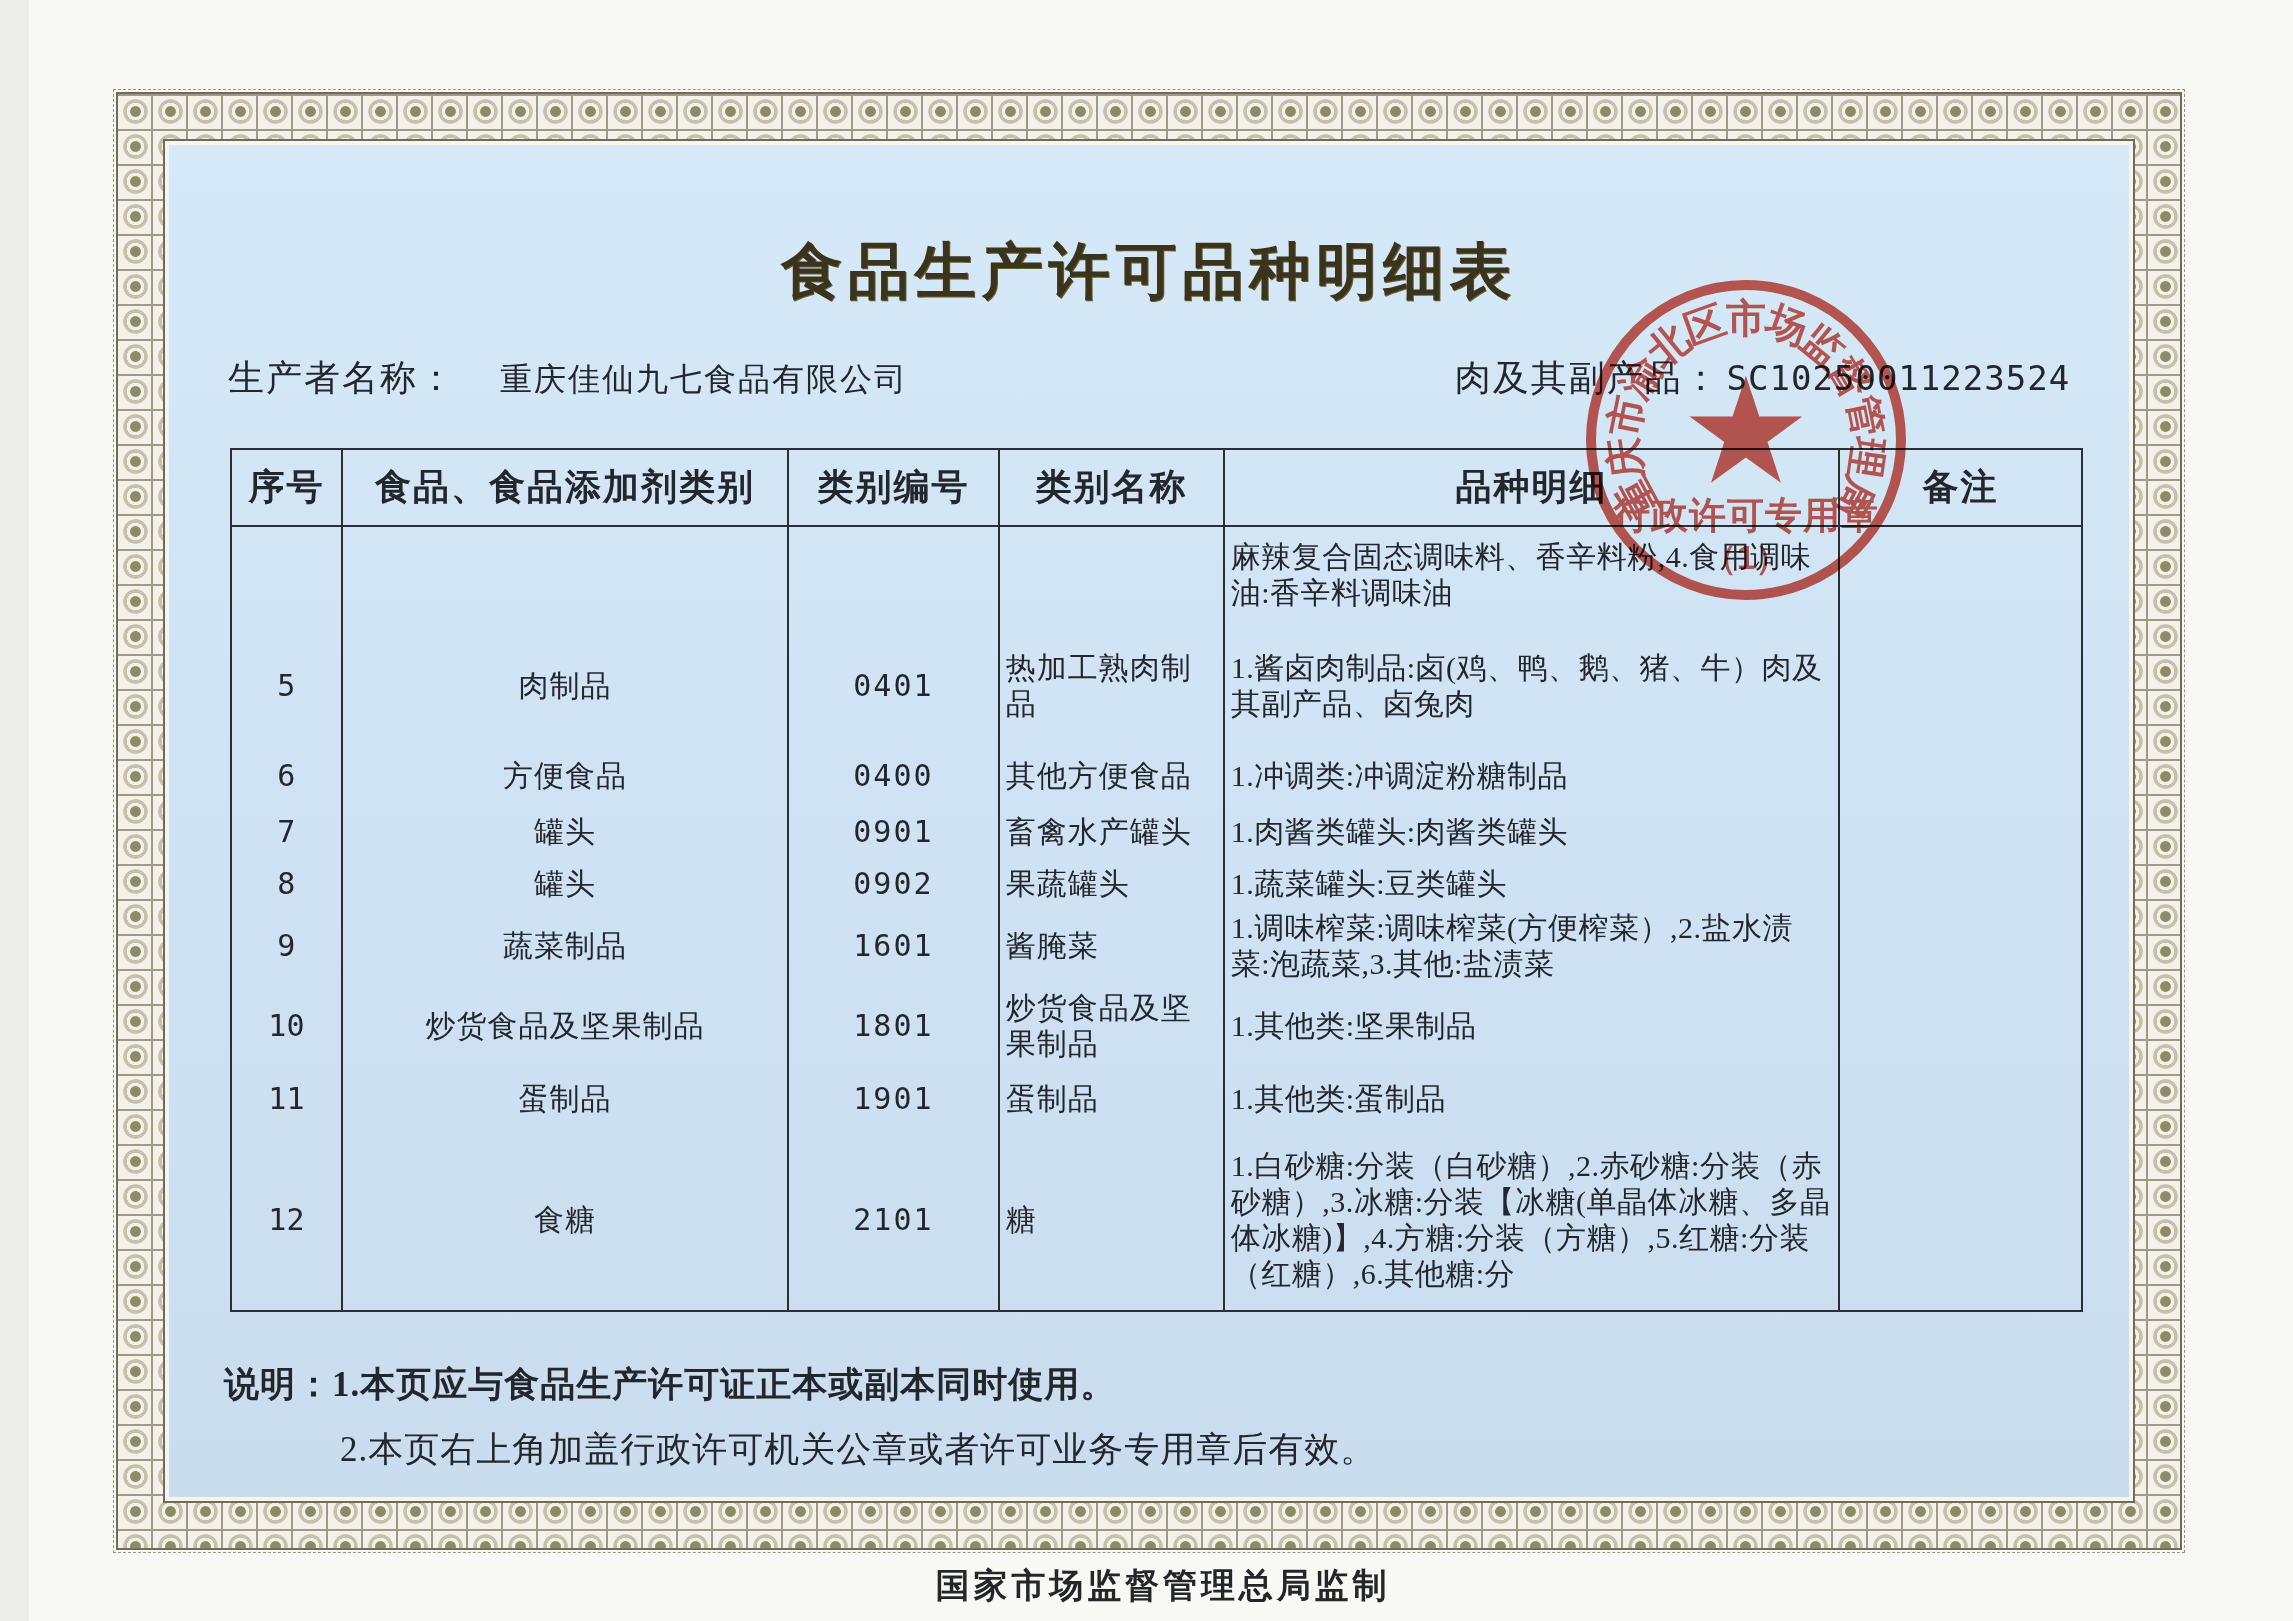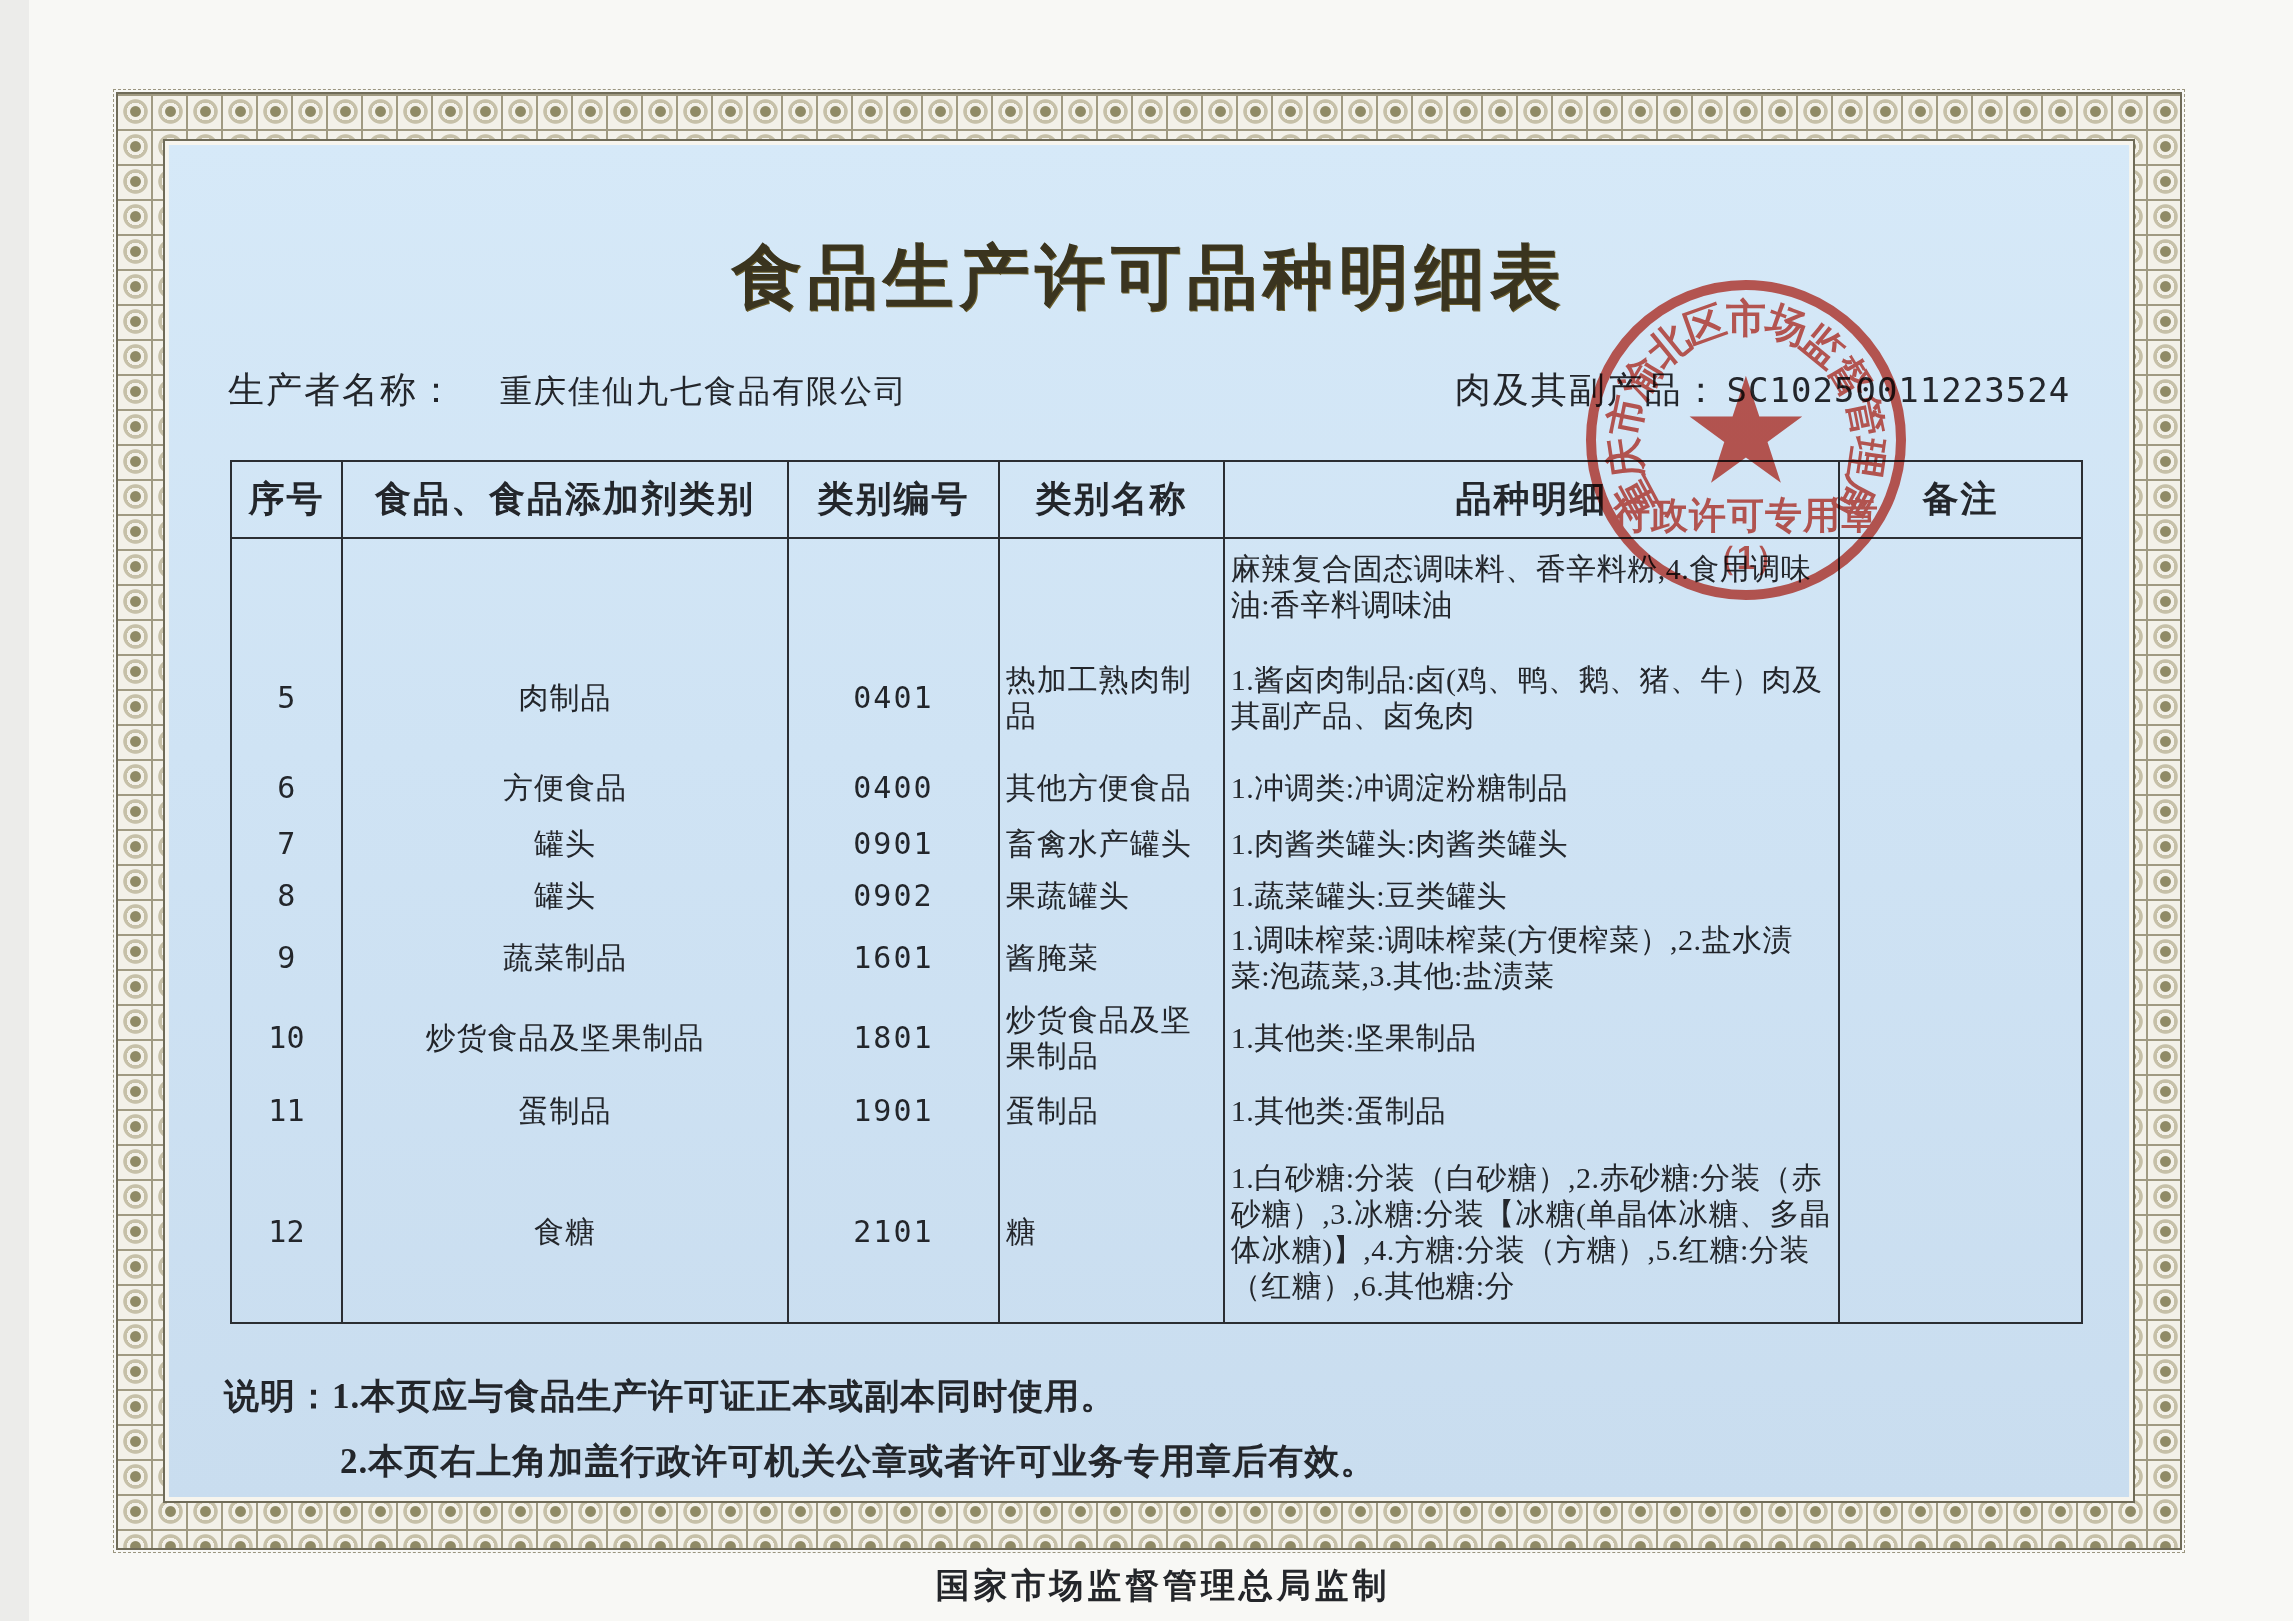--- a/index.html
+++ b/index.html
@@ -32,21 +32,21 @@
     width:100%;height:100%;box-sizing:border-box;
     background:linear-gradient(180deg,#d6e9f8 0%, #cfe3f4 45%, #c9ddef 100%);
     border:2px solid #6f6b58;
     box-shadow:0 0 0 3.9px #f7f5ee inset;
     padding:39px 59px 0 59px;
   }
 
   
   .title{
     margin-top:51px;text-align:center;
-    font-size:70px;font-weight:bold;letter-spacing:5.9px;
+    font-size:61px;font-weight:bold;letter-spacing:5.9px;
     color:#3a341f;
     text-shadow:1px 1px 0 #6b5d2a;
     font-family:"Liberation Serif","DejaVu Serif",serif;
   }
   .meta-row{
     margin-top:41px;display:flex;justify-content:space-between;align-items:baseline;
     padding:0 3.9px;
   }
   .meta-label{font-weight:normal;font-size:36px;letter-spacing:2px;}
   .meta-value{font-size:32px;margin-left:44px;letter-spacing:2px;}
@@ -89,21 +89,21 @@
   tbody tr:nth-child(4) td{height:55px;}
   tbody tr:nth-child(5) td{height:49px;}
   tbody tr:nth-child(6) td{height:73px;}
   tbody tr:nth-child(7) td{height:84px;}
   tbody tr:nth-child(8) td{height:61px;}
   tbody tr:nth-child(9) td{height:182px;}
 
   
   .notes{margin-top:49px;font-size:35px;letter-spacing:1px;}
   .notes .line1{font-weight:bold;}
-  .notes .line2{margin-top:17.6px;padding-left:116px;font-weight:bold;}
+  .notes .line2{margin-top:17.6px;padding-left:116px;font-weight:normal;}
 
   
   .footer{
     position:absolute;left:16px;bottom:11.8px;width:100%;
     text-align:center;font-size:34px;font-weight:bold;letter-spacing:3.9px;color:#24262a;
   }
 
   
   .stamp{
     position:absolute;left:1586px;top:280px;width:320px;height:320px;

